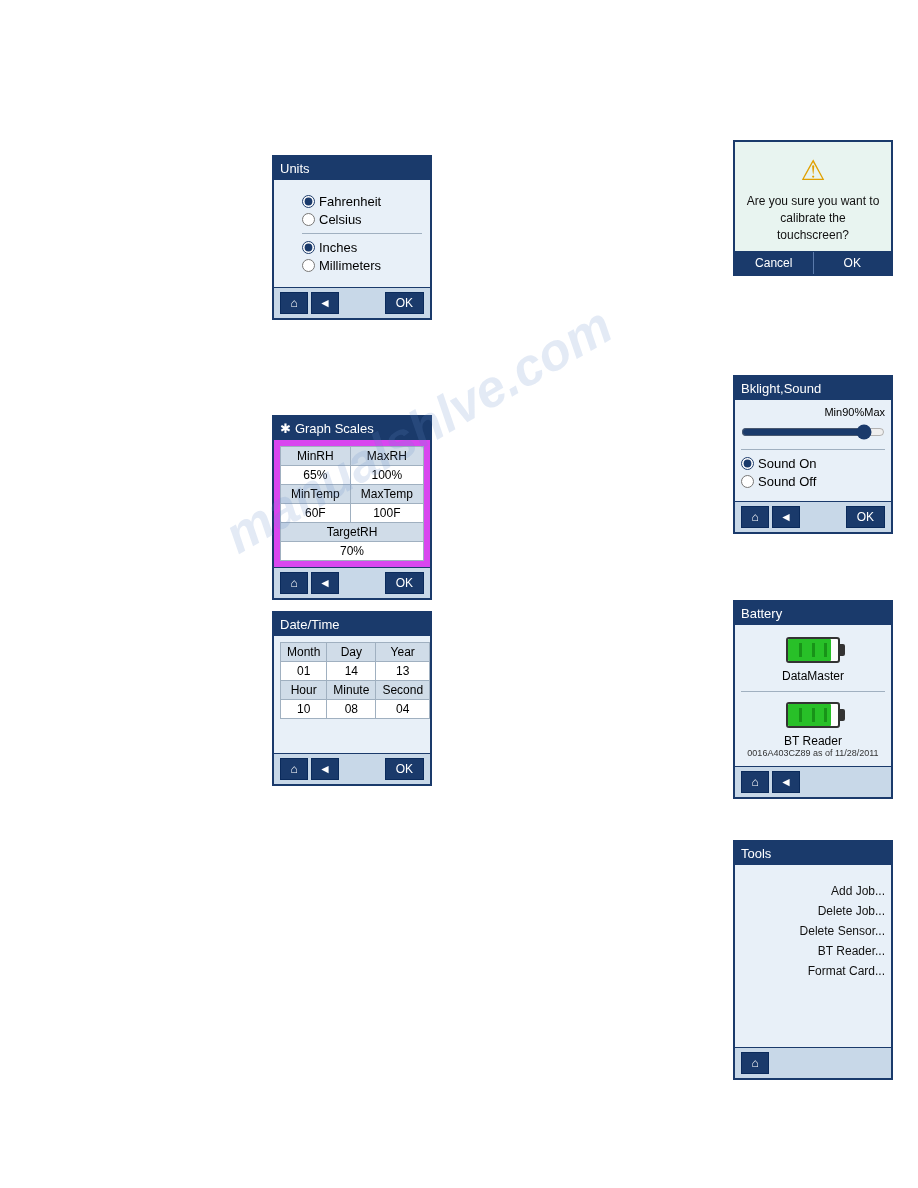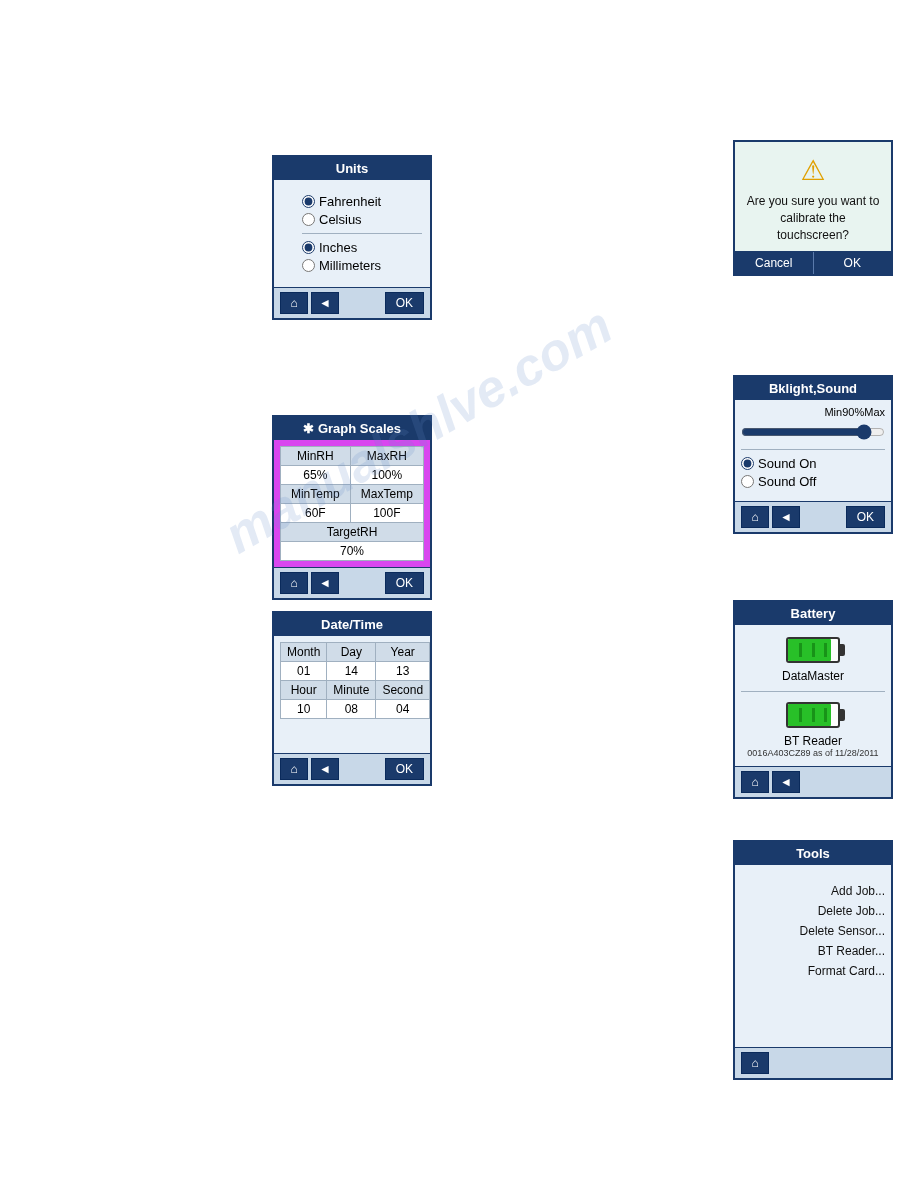--- a/index.html
+++ b/index.html
@@ -15,24 +15,24 @@
 
     
     .panel {
       position: absolute;
       border: 2px solid #1a3a6b;
       background: #e8f0f8;
     }
     .panel-header {
       background: #1a3a6b;
       color: #fff;
-      text-align: center;
+      text-align: left;
       padding: 4px 6px;
       font-size: 13px;
-      font-weight: bold;
+      font-weight: normal;
     }
     .panel-body {
       padding: 8px;
     }
     .panel-footer {
       background: #c8d8e8;
       padding: 4px 6px;
       display: flex;
       align-items: center;
       border-top: 1px solid #1a3a6b;

